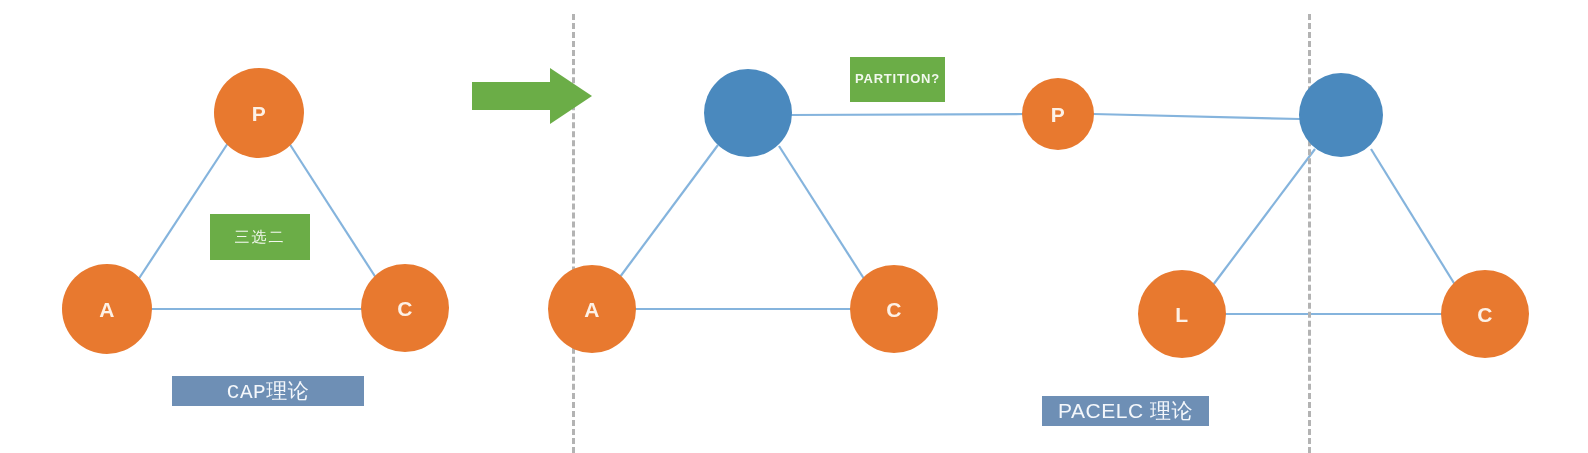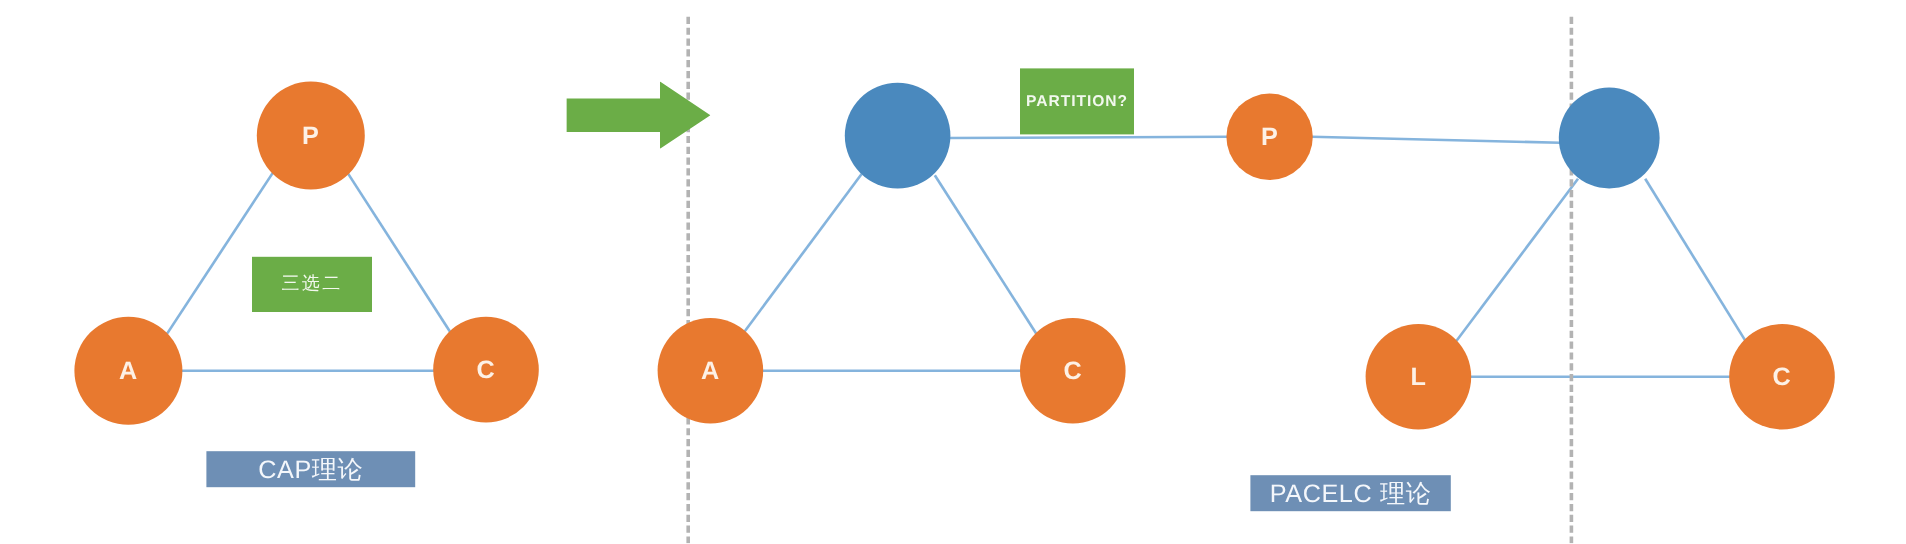--- a/index.html
+++ b/index.html
@@ -130,39 +130,39 @@
     <span class="node-label">A</span>
   </div>
   <div class="node orange" style="left:361px; top:264px; width:88px; height:88px;">
     <span class="node-label">C</span>
   </div>
 
   <div class="green-box cn" style="left:210px; top:214px; width:100px; height:46px;">
     <span class="green-box-label">三选二</span>
   </div>
 
-  <div class="blue-bar" style="left:172px; top:376px; width:174px; height:30px;">
+  <div class="blue-bar" style="left:172px; top:376px; width:192px; height:30px;font-family:Liberation Mono, monospace;">
     <span class="blue-bar-label">CAP理论</span>
   </div>
 
   <svg class="arrow" style="left:472px; top:68px;" width="120" height="56" viewBox="0 0 120 56">
     <polygon points="0,14 78,14 78,0 120,28 78,56 78,42 0,42" fill="#6bad47"></polygon>
   </svg>
 
   <div class="node blue" style="left:704px; top:69px; width:88px; height:88px;">
     <span class="node-label"></span>
   </div>
   <div class="node orange" style="left:548px; top:265px; width:88px; height:88px;">
     <span class="node-label">A</span>
   </div>
   <div class="node orange" style="left:850px; top:265px; width:88px; height:88px;">
     <span class="node-label">C</span>
   </div>
 
-  <div class="green-box" style="left:850px; top:57px; width:95px; height:55px;justify-content:center;">
+  <div class="green-box" style="left:850px; top:57px; width:95px; height:45px;justify-content:center;">
     <span class="green-box-label">PARTITION?</span>
   </div>
 
   <div class="node orange" style="left:1022px; top:78px; width:72px; height:72px;">
     <span class="node-label">P</span>
   </div>
 
 
   <div class="node blue" style="left:1299px; top:73px; width:84px; height:84px;">
     <span class="node-label"></span>

